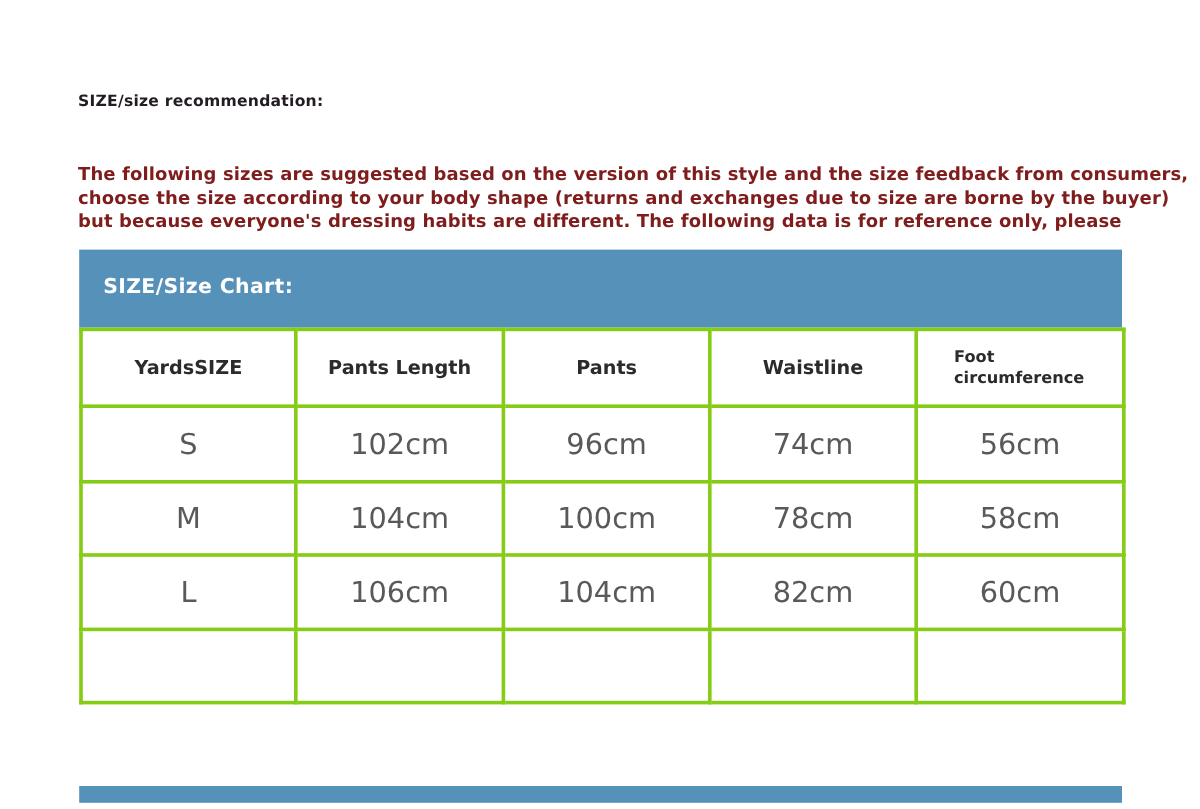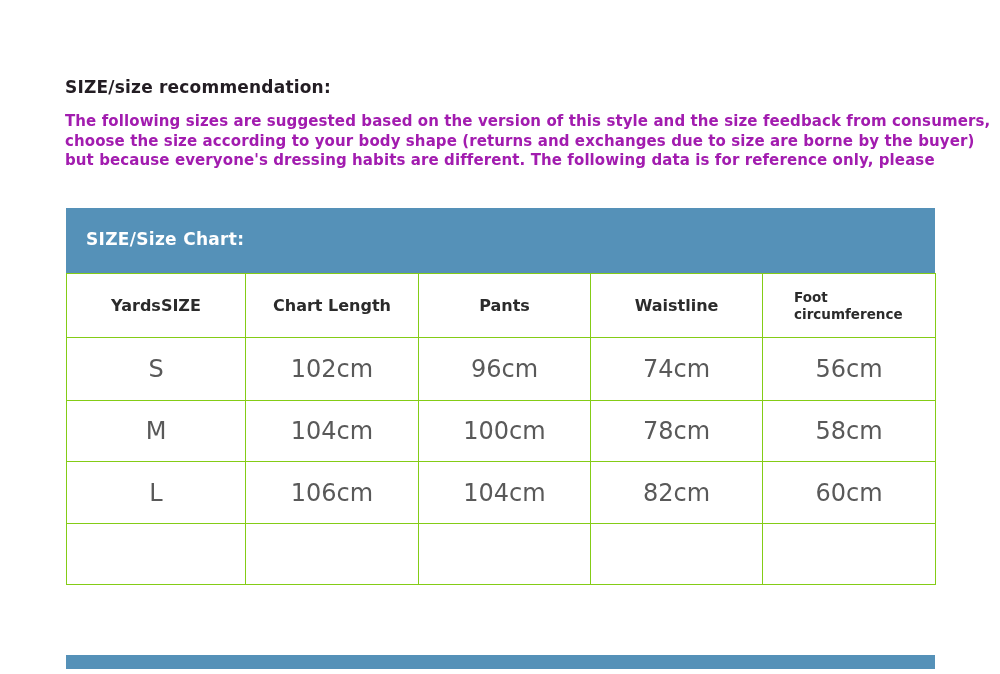--- a/index.html
+++ b/index.html
@@ -1,44 +1,44 @@
 <!DOCTYPE html>
 <html><head>
 <meta charset="utf-8">
 <style>
   html, body { margin:0; padding:0; background:#ffffff; }
   body { width:1000px; height:674px; font-family:"DejaVu Sans","Liberation Sans",sans-serif; }
   .page { position:relative; width:1000px; height:674px; overflow:hidden; background:#ffffff; }
 
   .rec-heading {
     position:absolute; left:65px; top:77px; margin:0;
-    font-size:17px; font-weight:bold; color:#231d23; letter-spacing:0.2px;
+    font-size:13px; font-weight:bold; color:#231d23; letter-spacing:0.2px;
   }
   .rec-body {
-    position:absolute; left:65px; top:112px;
-    font-size:15px; font-weight:bold; color:#a21caf; line-height:19.5px; letter-spacing:0.1px;
+    position:absolute; left:65px; top:136px;
+    font-size:15px; font-weight:bold; color:#7f1d1d; line-height:19.5px; letter-spacing:0.1px;
   }
   .rec-line { display:block; white-space:nowrap; }
 
   .title-bar {
     position:absolute; left:66px; top:208px; width:869px; height:65px;
     background:#5591b8;
   }
   .title-bar .title-text {
     display:block; padding:21px 0 0 20px;
     font-size:17px; font-weight:bold; color:#ffffff; letter-spacing:0.3px;
   }
 
   table.size-table {
     position:absolute; left:66px; top:273px; width:869px;
     border-collapse:collapse; table-layout:fixed;
     border:1px solid #dcdcdc; border-bottom:1px solid #cfcfcf;
   }
   .size-table th, .size-table td {
-    border:1px solid #84cc16; padding:0;
+    border:3px solid #84cc16; padding:0;
     text-align:center; vertical-align:middle; overflow:hidden;
   }
   .size-table th {
     font-size:16px; font-weight:bold; color:#2b2b2b; background:#ffffff;
   }
   .size-table th .wrap-label {
     display:inline-block; width:110px; text-align:left;
     font-size:13.5px; line-height:17px; font-weight:bold; color:#2b2b2b;
   }
   .size-table td {
@@ -77,21 +77,21 @@
     <colgroup>
       <col style="width:179px">
       <col style="width:173px">
       <col style="width:172px">
       <col style="width:172px">
       <col style="width:173px">
     </colgroup>
     <thead>
       <tr class="hdr">
         <th>YardsSIZE</th>
-        <th>Chart Length</th>
+        <th>Pants Length</th>
         <th>Pants</th>
         <th>Waistline</th>
         <th>
           <span class="wrap-label">Foot circumference</span>
         </th>
       </tr>
     </thead>
     <tbody>
       <tr class="row-s">
         <td>S</td>

